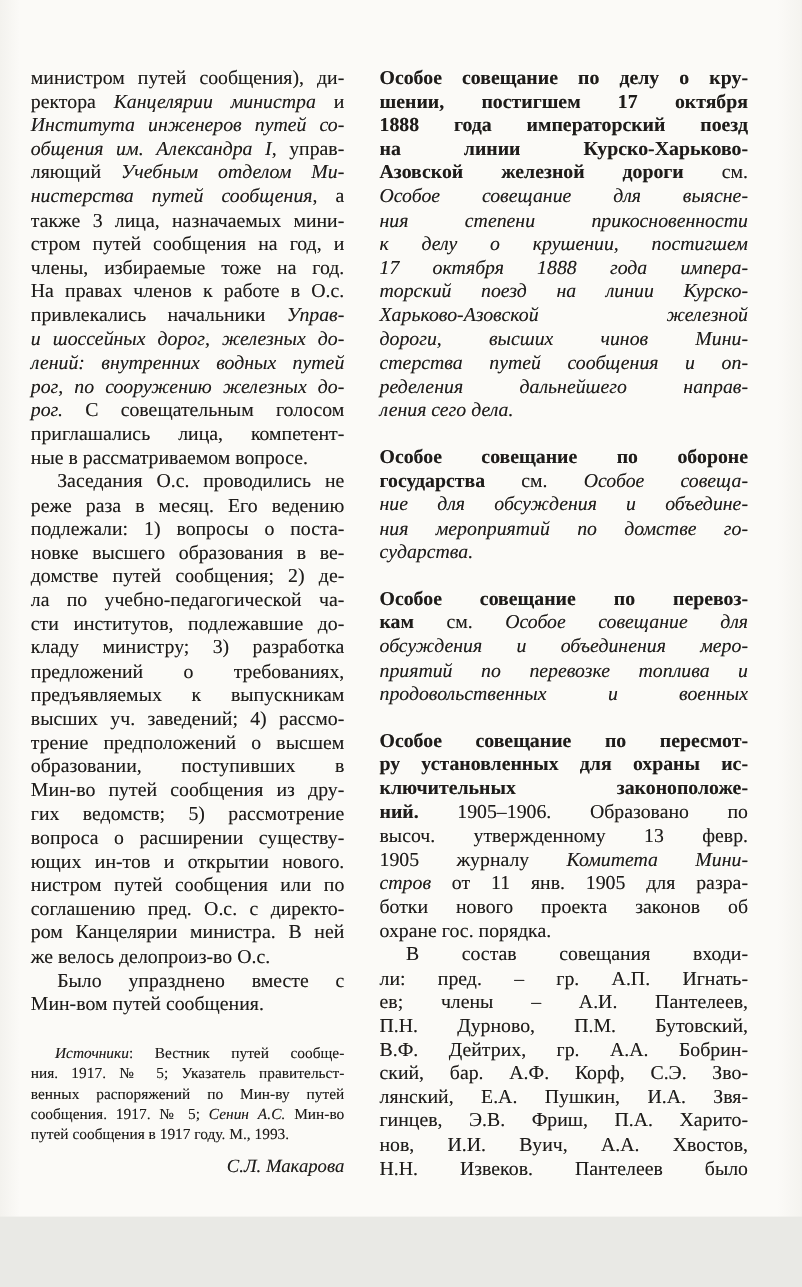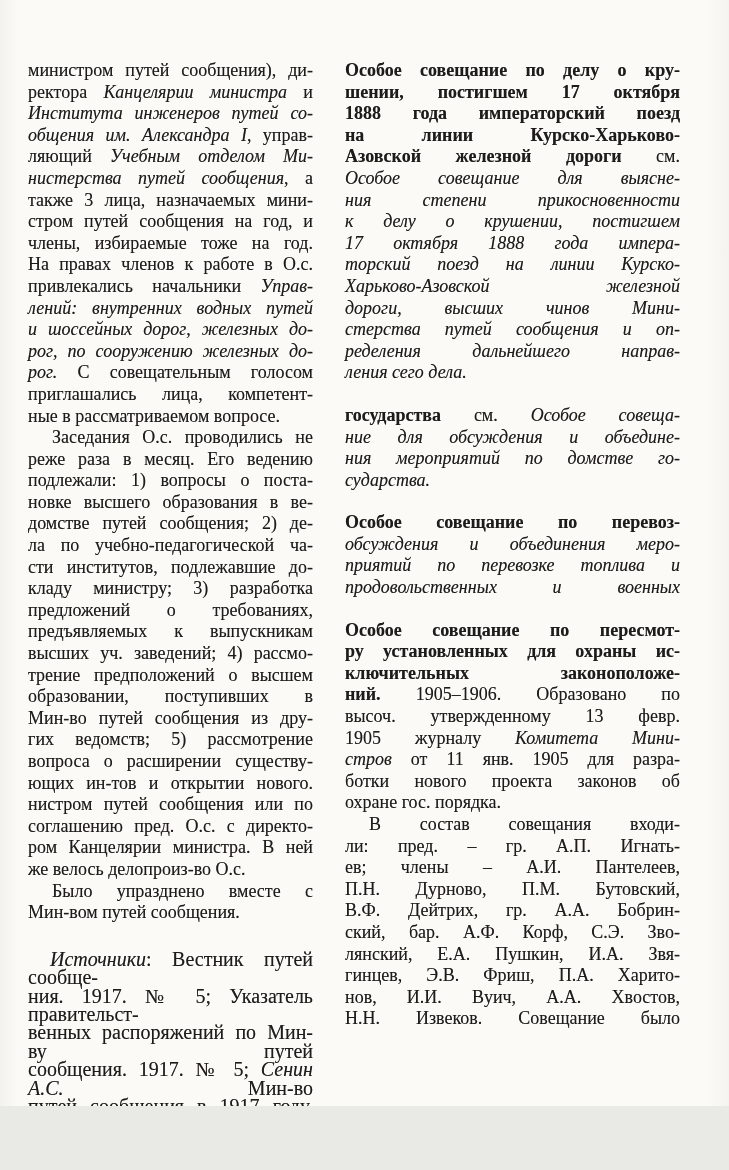--- a/index.html
+++ b/index.html
@@ -24,21 +24,21 @@
     text-justify:inter-word;
     text-shadow:0 0 .4px rgba(20,18,16,.45);
   }
   .line.last { text-align-last:left; }
   .line.ind  { text-indent:24px; }
 
   .block { margin:0; }
   .block.entry { margin-top:21px; }
   .block.first { margin-top:0; }
 
-  .block.footnote { margin-top:26px; font-size:20px; }
+  .block.footnote { margin-top:26px; font-size:14px; }
   .block.footnote .line { line-height:18.4px; }
   .block.footnote .line.ind { text-indent:22px; }
 
   .block.signature { margin-top:8px; }
   .block.signature .line {
     text-align:right; text-align-last:right;
     font-style:italic; font-size:17px; line-height:20px;
   }
 
   .seg-b { font-weight:700; }
@@ -59,22 +59,22 @@
         <div class="line"><span class="seg-r">ректора </span><span class="seg-i">Канцелярии министра</span><span class="seg-r"> и</span></div>
         <div class="line"><span class="seg-i">Института инженеров путей со-</span></div>
         <div class="line"><span class="seg-i">общения им. Александра I</span><span class="seg-r">, управ-</span></div>
         <div class="line"><span class="seg-r">ляющий </span><span class="seg-i">Учебным отделом Ми-</span></div>
         <div class="line"><span class="seg-i">нистерства путей сообщения</span><span class="seg-r">, а</span></div>
         <div class="line"><span class="seg-r">также 3 лица, назначаемых мини-</span></div>
         <div class="line"><span class="seg-r">стром путей сообщения на год, и</span></div>
         <div class="line"><span class="seg-r">члены, избираемые тоже на год.</span></div>
         <div class="line"><span class="seg-r">На правах членов к работе в О.с.</span></div>
         <div class="line"><span class="seg-r">привлекались начальники </span><span class="seg-i">Управ-</span></div>
+        <div class="line"><span class="seg-i">и шоссейных дорог, железных до-</span></div>
         <div class="line"><span class="seg-i">лений: внутренних водных путей</span></div>
-        <div class="line"><span class="seg-i">и шоссейных дорог, железных до-</span></div>
         <div class="line"><span class="seg-i">рог, по сооружению железных до-</span></div>
         <div class="line"><span class="seg-i">рог.</span><span class="seg-r"> С совещательным голосом</span></div>
         <div class="line"><span class="seg-r">приглашались лица, компетент-</span></div>
         <div class="line last"><span class="seg-r">ные в рассматриваемом вопросе.</span></div>
       </div>
       <div class="block para">
         <div class="line ind"><span class="seg-r">Заседания О.с. проводились не</span></div>
         <div class="line"><span class="seg-r">реже раза в месяц. Его ведению</span></div>
         <div class="line"><span class="seg-r">подлежали: 1) вопросы о поста-</span></div>
         <div class="line"><span class="seg-r">новке высшего образования в ве-</span></div>
@@ -100,47 +100,52 @@
         <div class="line ind"><span class="seg-r">Было упразднено вместе с</span></div>
         <div class="line last"><span class="seg-r">Мин-вом путей сообщения.</span></div>
       </div>
       <div class="block footnote">
         <div class="line ind"><span class="seg-i">Источники</span><span class="seg-r">: Вестник путей сообще-</span></div>
         <div class="line"><span class="seg-r">ния. 1917. № 5; Указатель правительст-</span></div>
         <div class="line"><span class="seg-r">венных распоряжений по Мин-ву путей</span></div>
         <div class="line"><span class="seg-r">сообщения. 1917. № 5; </span><span class="seg-i">Сенин А.С.</span><span class="seg-r"> Мин-во</span></div>
         <div class="line last"><span class="seg-r">путей сообщения в 1917 году. М., 1993.</span></div>
       </div>
+      <div class="block signature">
+        <div class="line last"><span class="seg-i">С.Л. Макарова</span></div>
+      </div>
     </div>
   <div class="col col-right">
       <div class="block entry first">
         <div class="line"><span class="seg-b">Особое совещание по делу о кру-</span></div>
         <div class="line"><span class="seg-b">шении, постигшем 17 октября</span></div>
         <div class="line"><span class="seg-b">1888 года императорский поезд</span></div>
         <div class="line"><span class="seg-b">на линии Курско-Харьково-</span></div>
         <div class="line"><span class="seg-b">Азовской железной дороги</span><span class="seg-r"> см.</span></div>
         <div class="line"><span class="seg-i">Особое совещание для выясне-</span></div>
         <div class="line"><span class="seg-i">ния степени прикосновенности</span></div>
         <div class="line"><span class="seg-i">к делу о крушении, постигшем</span></div>
         <div class="line"><span class="seg-i">17 октября 1888 года импера-</span></div>
         <div class="line"><span class="seg-i">торский поезд на линии Курско-</span></div>
         <div class="line"><span class="seg-i">Харьково-Азовской железной</span></div>
         <div class="line"><span class="seg-i">дороги, высших чинов Мини-</span></div>
         <div class="line"><span class="seg-i">стерства путей сообщения и оп-</span></div>
         <div class="line"><span class="seg-i">ределения дальнейшего направ-</span></div>
         <div class="line last"><span class="seg-i">ления сего дела.</span></div>
       </div>
       <div class="block entry">
+        <div class="line"><span class="seg-b">Особое совещание по обороне</span></div>
         <div class="line"><span class="seg-b">государства</span><span class="seg-r"> см. </span><span class="seg-i">Особое совеща-</span></div>
         <div class="line"><span class="seg-i">ние для обсуждения и объедине-</span></div>
         <div class="line"><span class="seg-i">ния мероприятий по домстве го-</span></div>
         <div class="line last"><span class="seg-i">сударства.</span></div>
       </div>
       <div class="block entry">
         <div class="line"><span class="seg-b">Особое совещание по перевоз-</span></div>
+        <div class="line"><span class="seg-b">кам</span><span class="seg-r"> см. </span><span class="seg-i">Особое совещание для</span></div>
         <div class="line"><span class="seg-i">обсуждения и объединения меро-</span></div>
         <div class="line"><span class="seg-i">приятий по перевозке топлива и</span></div>
         <div class="line"><span class="seg-i">продовольственных и военных</span></div>
       </div>
       <div class="block entry">
         <div class="line"><span class="seg-b">Особое совещание по пересмот-</span></div>
         <div class="line"><span class="seg-b">ру установленных для охраны ис-</span></div>
         <div class="line"><span class="seg-b">ключительных законоположе-</span></div>
         <div class="line"><span class="seg-b">ний.</span><span class="seg-r"> 1905–1906. Образовано по</span></div>
         <div class="line"><span class="seg-r">высоч. утвержденному 13 февр.</span></div>
@@ -152,20 +157,20 @@
       <div class="block para">
         <div class="line ind"><span class="seg-r">В состав совещания входи-</span></div>
         <div class="line"><span class="seg-r">ли: пред. – гр. А.П. Игнать-</span></div>
         <div class="line"><span class="seg-r">ев; члены – А.И. Пантелеев,</span></div>
         <div class="line"><span class="seg-r">П.Н. Дурново, П.М. Бутовский,</span></div>
         <div class="line"><span class="seg-r">В.Ф. Дейтрих, гр. А.А. Бобрин-</span></div>
         <div class="line"><span class="seg-r">ский, бар. А.Ф. Корф, С.Э. Зво-</span></div>
         <div class="line"><span class="seg-r">лянский, Е.А. Пушкин, И.А. Звя-</span></div>
         <div class="line"><span class="seg-r">гинцев, Э.В. Фриш, П.А. Харито-</span></div>
         <div class="line"><span class="seg-r">нов, И.И. Вуич, А.А. Хвостов,</span></div>
-        <div class="line"><span class="seg-r">Н.Н. Извеков. Совещание было</span></div>
+        <div class="line"><span class="seg-r">Н.Н. Извеков. Пантелеев было</span></div>
       </div>
     </div>
   <div class="footer">
     <span class="quire">9*</span>
     <span class="pagenum">259</span>
   </div>
 </div>
 
 </body></html>

